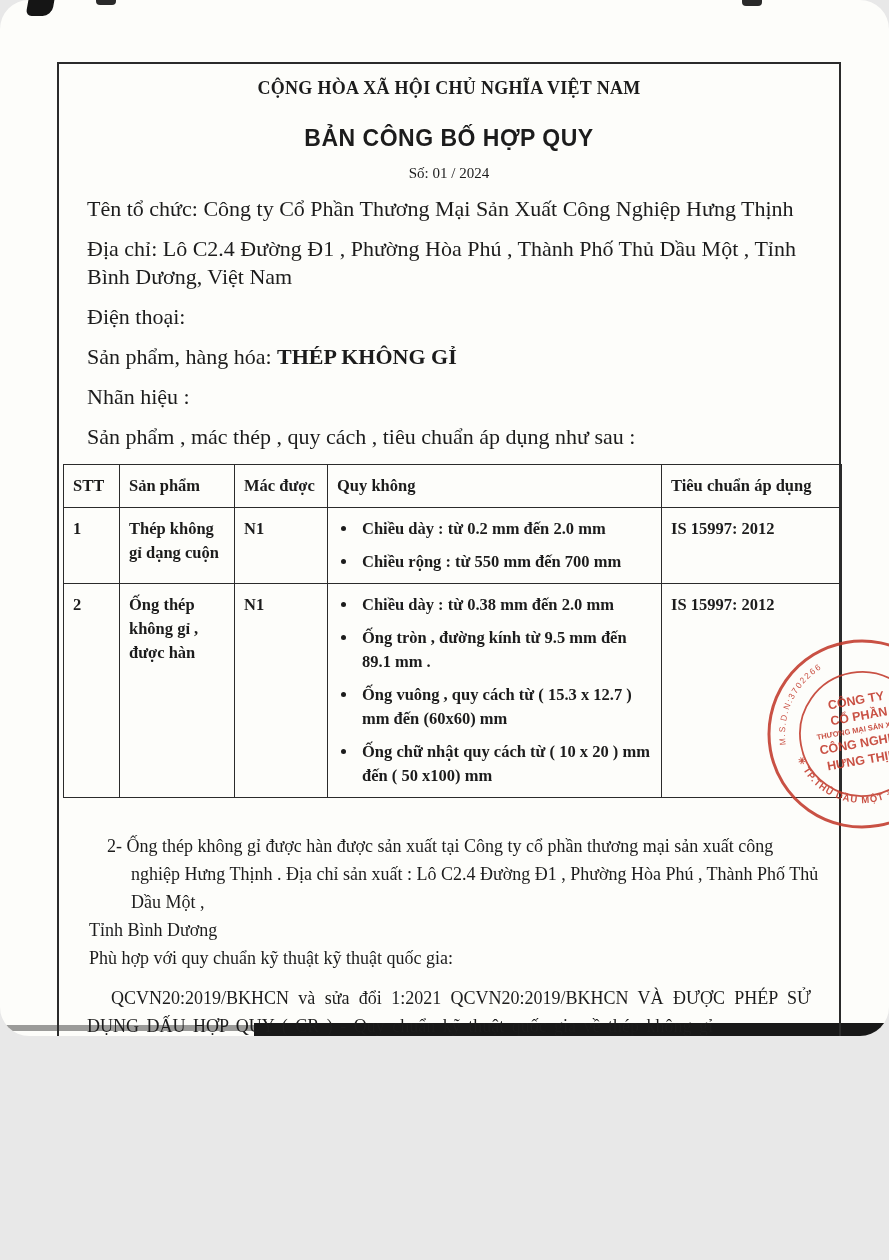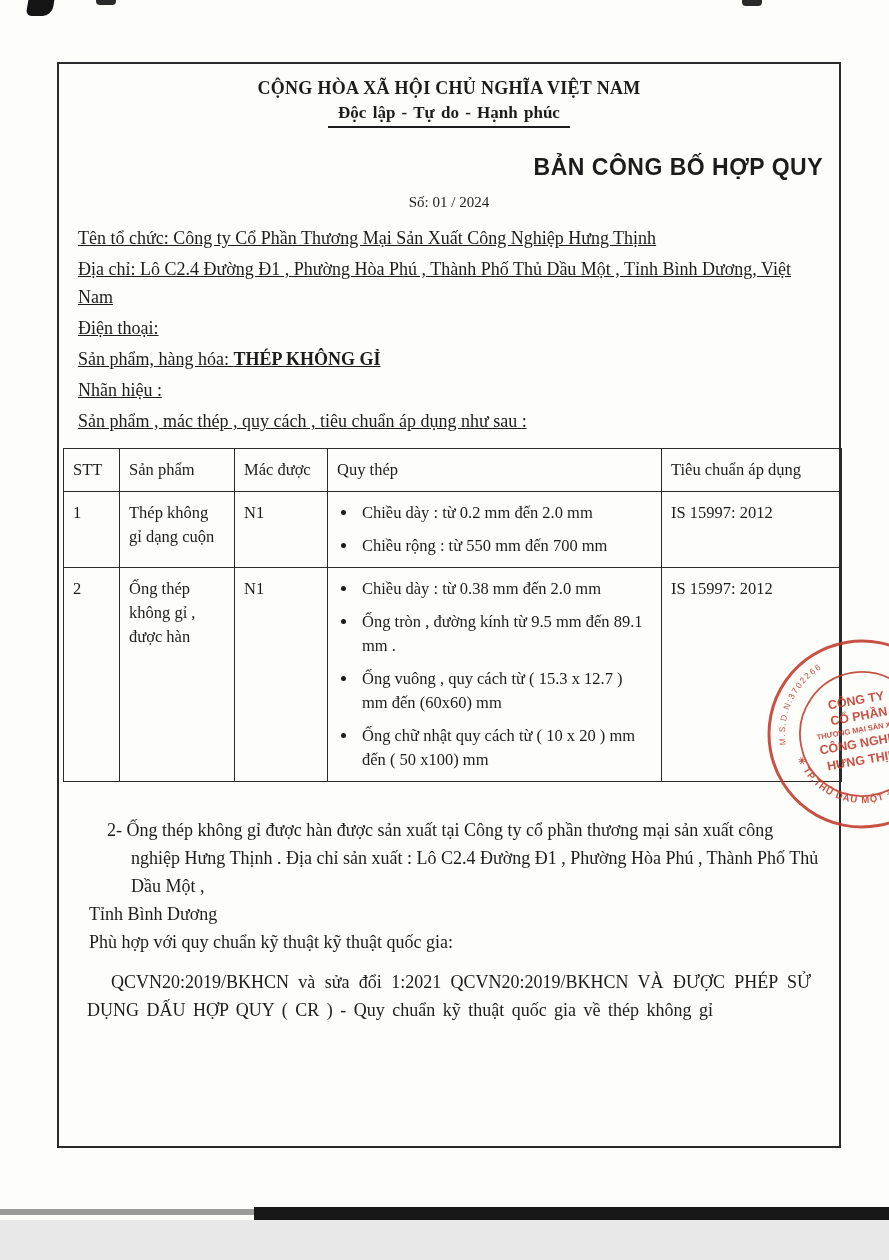--- a/index.html
+++ b/index.html
@@ -1,23 +1,24 @@
 <!DOCTYPE html>
 <html><head>
 <meta charset="utf-8">
 <style>
   html,body { margin:0; padding:0; background:#e8e8e8; }
   .page {
     position:relative;
-    width:889px; height:1220px;
+    width:889px; height:1036px;
     background:#fdfdfa;
     overflow:hidden;
     font-family:"Liberation Serif", serif;
     color:#1c1c1c;
     margin:0 auto;
+    border-radius:29px;
   }
   .frame {
     position:absolute;
     left:57px; top:62px;
     width:784px; height:1086px;
     border:2px solid #2b2b2b;
     box-sizing:border-box;
     padding:12px 16px 0 16px;
   }
   .center { text-align:center; }
@@ -30,40 +31,39 @@
     display:inline-block;
     font-weight:bold; font-size:17px;
     border-bottom:2px solid #1c1c1c;
     padding:0 10px 3px 10px;
     word-spacing:2px;
   }
   .doc-title {
     font-family:"Liberation Sans", sans-serif;
     font-weight:bold; font-size:23px; letter-spacing:0.5px;
     margin:26px 0 0 0;
-    text-align:right;
   }
   .doc-number { font-size:15px; margin:13px 0 0 0; }
-  p.body-line { font-size:18px; line-height:28px; margin:3px;text-decoration:underline; }
+  p.body-line { font-size:22px; line-height:28px; margin:12px; }
   .block-info { margin-top:13px; }
   .indent-sm { margin-left:6px; }
   .bold { font-weight:bold; }
   table.spec {
     border-collapse:collapse;
     width:778px;
     margin:13px 0 0 -12px;
     font-size:16.5px;
     table-layout:fixed;
   }
   table.spec th, table.spec td {
     border:1.6px solid #2b2b2b;
     padding:9px 9px;
     vertical-align:top;
     text-align:left;
-    font-weight:normal;
+    font-weight:bold;
     line-height:24px;
     box-sizing:border-box;
   }
   td.c, th.c { text-align:center; }
   td.just { text-align:justify; }
   ul.qc { margin:0; padding-left:21px; }
   ul.qc li { margin:0 0 9px 0; padding-left:4px; }
   ul.qc li:last-child { margin-bottom:0; }
   .notes { margin-top:34px; }
   p.note {
@@ -97,23 +97,20 @@
   <div class="speck speck1"></div>
   <div class="speck speck2"></div>
   <div class="speck speck3"></div>
   <div class="band-gray"></div>
   <div class="band-black"></div>
 
   <div class="frame">
 
     <div class="center">
       <p class="nat-title">CỘNG HÒA XÃ HỘI CHỦ NGHĨA VIỆT NAM</p>
-      <div class="motto-wrap">
-        <span class="motto">Độc lập - Tự do - Hạnh phúc</span>
-      </div>
       <p class="doc-title">BẢN CÔNG BỐ HỢP QUY</p>
       <p class="doc-number">Số: 01 / 2024</p>
     </div>
 
     <div class="block-info">
       <p class="body-line">Tên tổ chức: Công ty Cổ Phần Thương Mại Sản Xuất Công Nghiệp Hưng Thịnh</p>
       <p class="body-line">Địa chỉ: Lô C2.4 Đường Đ1 , Phường Hòa Phú , Thành Phố Thủ Dầu Một , Tỉnh Bình Dương, Việt Nam</p>
       <p class="body-line">Điện thoại:</p>
       <p class="body-line indent-sm"><span>Sản phẩm, hàng hóa: </span><span class="bold">THÉP KHÔNG GỈ</span></p>
       <p class="body-line indent-sm">Nhãn hiệu :</p>
@@ -126,21 +123,21 @@
           <col style="width:115px">
           <col style="width:93px">
           <col style="width:334px">
           <col style="width:180px">
       </colgroup>
       <thead>
         <tr>
           <th>STT</th>
           <th>Sản phẩm</th>
           <th>Mác được</th>
-          <th>Quy thép</th>
+          <th>Quy không</th>
           <th>Tiêu chuẩn áp dụng</th>
         </tr>
       </thead>
       <tbody>
         <tr>
           <td class="c">1</td>
           <td class="just">Thép không gỉ dạng cuộn</td>
           <td class="c">N1</td>
           <td>
             <ul class="qc">

